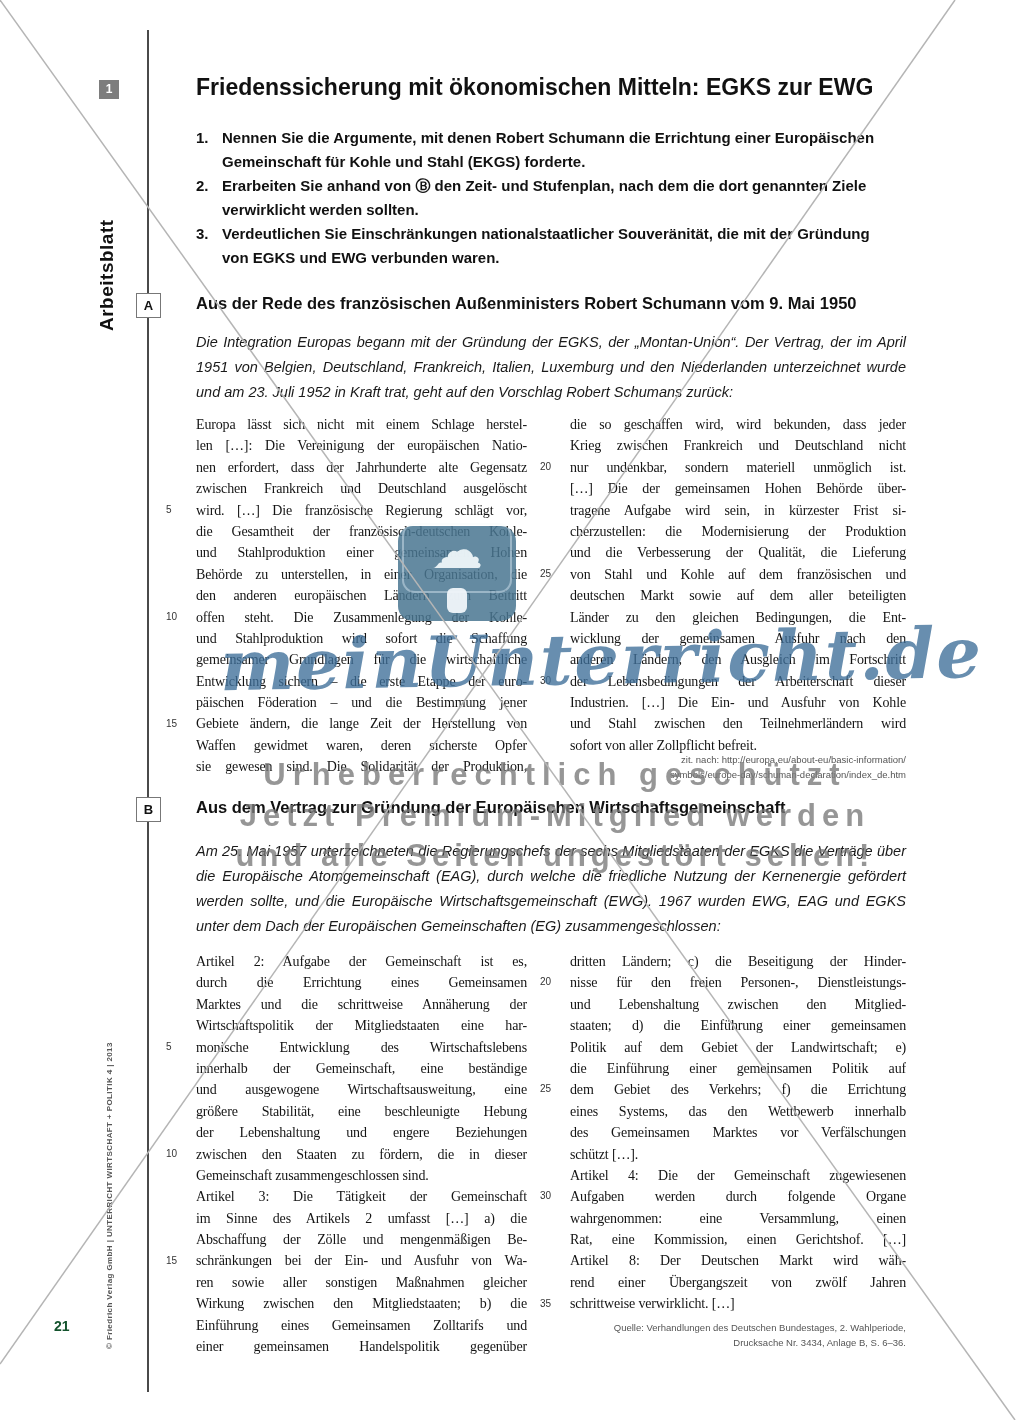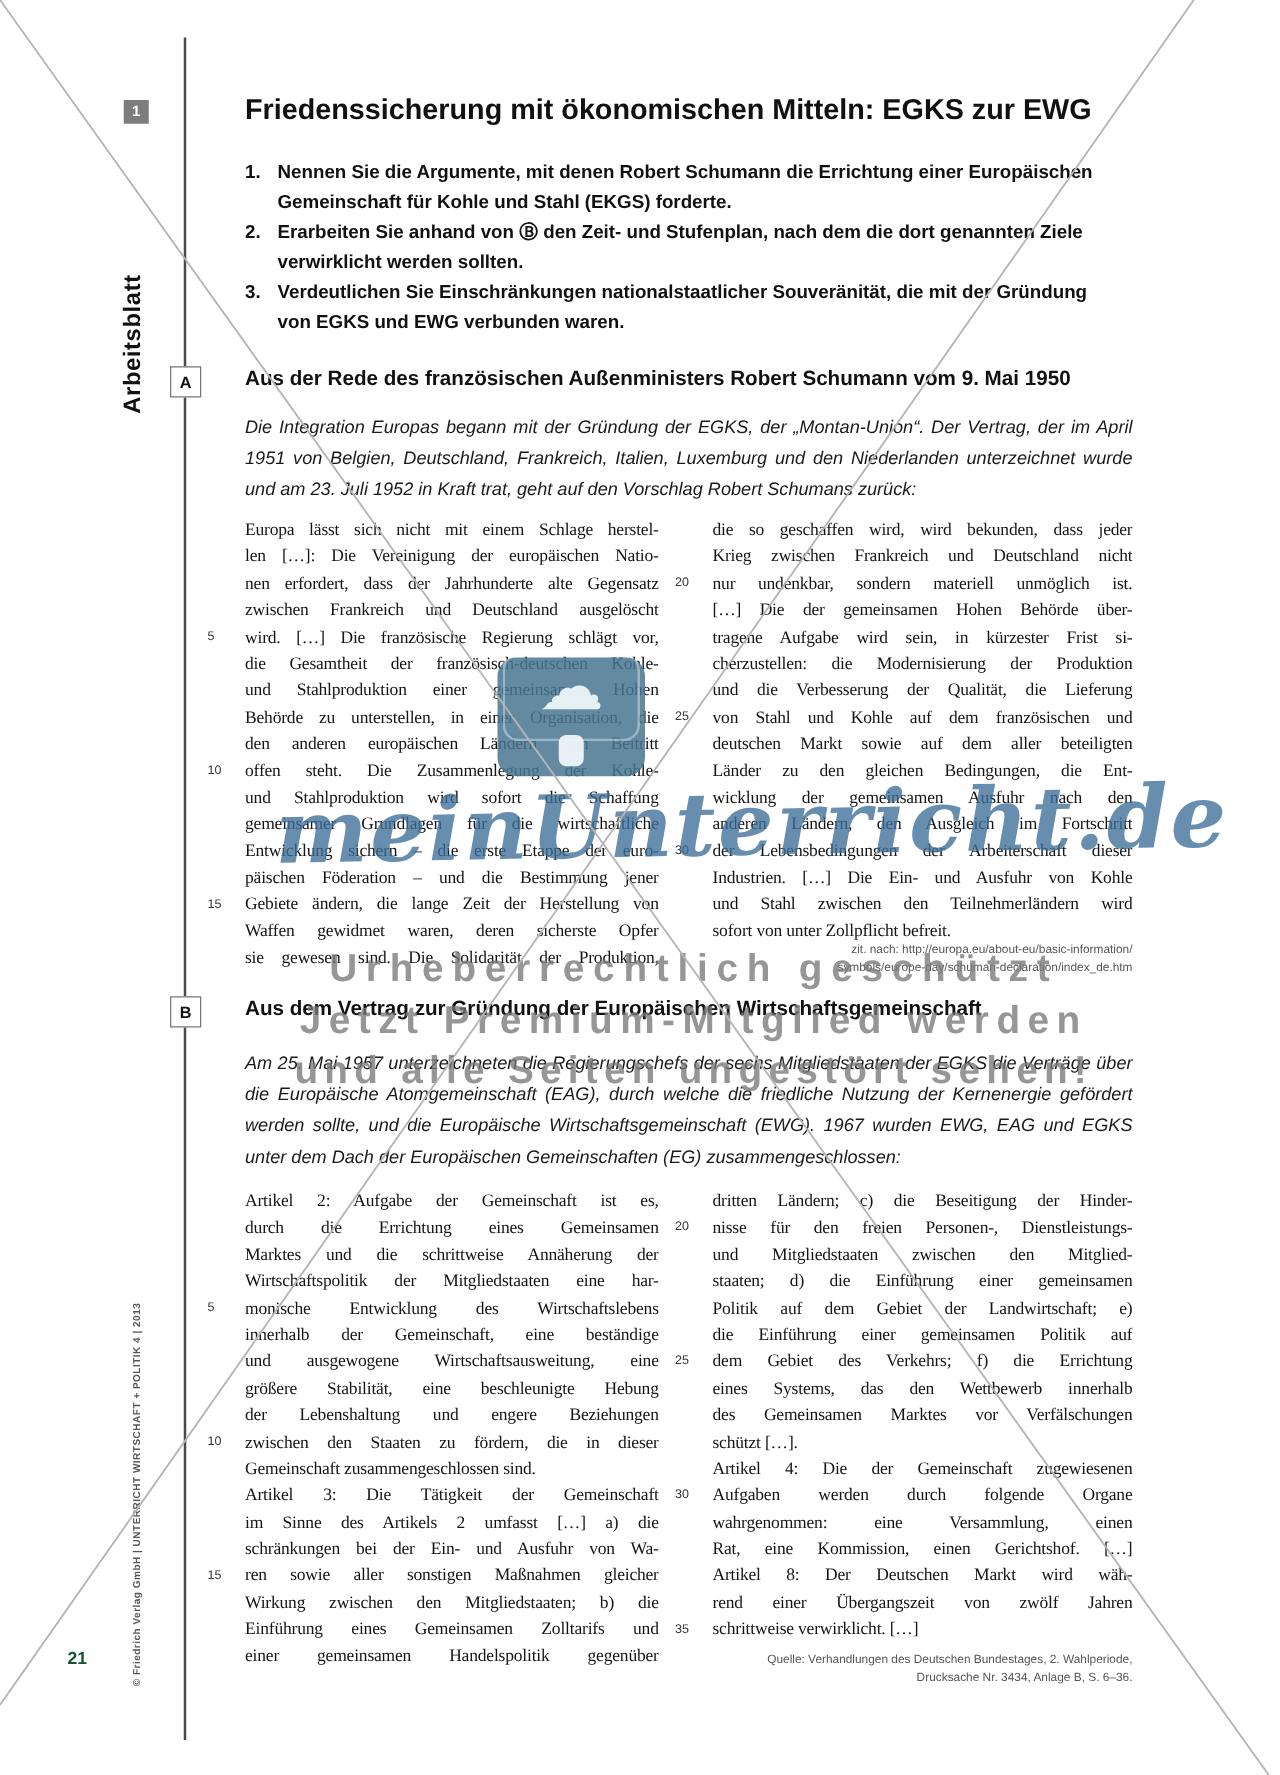--- a/index.html
+++ b/index.html
@@ -136,21 +136,21 @@
       <div class="bodyline">cherzustellen: die Modernisierung der Produktion</div>
       <div class="bodyline">und die Verbesserung der Qualität, die Lieferung</div>
       <div class="bodyline">von Stahl und Kohle auf dem französischen und</div>
       <div class="bodyline">deutschen Markt sowie auf dem aller beteiligten</div>
       <div class="bodyline">Länder zu den gleichen Bedingungen, die Ent-</div>
       <div class="bodyline">wicklung der gemeinsamen Ausfuhr nach den</div>
       <div class="bodyline">anderen Ländern, den Ausgleich im Fortschritt</div>
       <div class="bodyline">der Lebensbedingungen der Arbeiterschaft dieser</div>
       <div class="bodyline">Industrien. […] Die Ein- und Ausfuhr von Kohle</div>
       <div class="bodyline">und Stahl zwischen den Teilnehmerländern wird</div>
-      <div class="bodyline flush">sofort von unter Zollpflicht befreit.</div>
+      <div class="bodyline flush">sofort von aller Zollpflicht befreit.</div>
       <span class="lineno" style="top: 46.8px;">20</span>
       <span class="lineno" style="top: 153.8px;">25</span>
       <span class="lineno" style="top: 260.8px;">30</span>
     </div>
   <div id="src-a" class="abs src">
     <span>zit. nach: http://europa.eu/about-eu/basic-information/</span><br>
     <span>symbols/europe-day/schuman-declaration/index_de.htm</span>
   </div>
 
   <div id="heading-b" class="abs sec-heading">Aus dem Vertrag zur Gründung der Europäischen Wirtschaftsgemeinschaft</div>
@@ -162,33 +162,34 @@
       <div class="bodyline">Wirtschaftspolitik der Mitgliedstaaten eine har-</div>
       <div class="bodyline">monische Entwicklung des Wirtschaftslebens</div>
       <div class="bodyline">innerhalb der Gemeinschaft, eine beständige</div>
       <div class="bodyline">und ausgewogene Wirtschaftsausweitung, eine</div>
       <div class="bodyline">größere Stabilität, eine beschleunigte Hebung</div>
       <div class="bodyline">der Lebenshaltung und engere Beziehungen</div>
       <div class="bodyline">zwischen den Staaten zu fördern, die in dieser</div>
       <div class="bodyline flush">Gemeinschaft zusammengeschlossen sind.</div>
       <div class="bodyline">Artikel 3: Die Tätigkeit der Gemeinschaft</div>
       <div class="bodyline">im Sinne des Artikels 2 umfasst […] a) die</div>
+      <div class="bodyline">Abschaffung der Zölle und mengenmäßigen Be-</div>
       <div class="bodyline">schränkungen bei der Ein- und Ausfuhr von Wa-</div>
       <div class="bodyline">ren sowie aller sonstigen Maßnahmen gleicher</div>
       <div class="bodyline">Wirkung zwischen den Mitgliedstaaten; b) die</div>
       <div class="bodyline">Einführung eines Gemeinsamen Zolltarifs und</div>
       <div class="bodyline">einer gemeinsamen Handelspolitik gegenüber</div>
       <span class="lineno" style="top: 89.6px;">5</span>
       <span class="lineno" style="top: 196.6px;">10</span>
       <span class="lineno" style="top: 303.6px;">15</span>
     </div>
   <div id="col-b-right" class="abs textcol">
       <div class="bodyline">dritten Ländern; c) die Beseitigung der Hinder-</div>
       <div class="bodyline">nisse für den freien Personen-, Dienstleistungs-</div>
-      <div class="bodyline">und Mitgliedstaaten zwischen den Mitglied-</div>
+      <div class="bodyline">und Lebenshaltung zwischen den Mitglied-</div>
       <div class="bodyline">staaten; d) die Einführung einer gemeinsamen</div>
       <div class="bodyline">Politik auf dem Gebiet der Landwirtschaft; e)</div>
       <div class="bodyline">die Einführung einer gemeinsamen Politik auf</div>
       <div class="bodyline">dem Gebiet des Verkehrs; f) die Errichtung</div>
       <div class="bodyline">eines Systems, das den Wettbewerb innerhalb</div>
       <div class="bodyline">des Gemeinsamen Marktes vor Verfälschungen</div>
       <div class="bodyline flush">schützt […].</div>
       <div class="bodyline">Artikel 4: Die der Gemeinschaft zugewiesenen</div>
       <div class="bodyline">Aufgaben werden durch folgende Organe</div>
       <div class="bodyline">wahrgenommen: eine Versammlung, einen</div>

